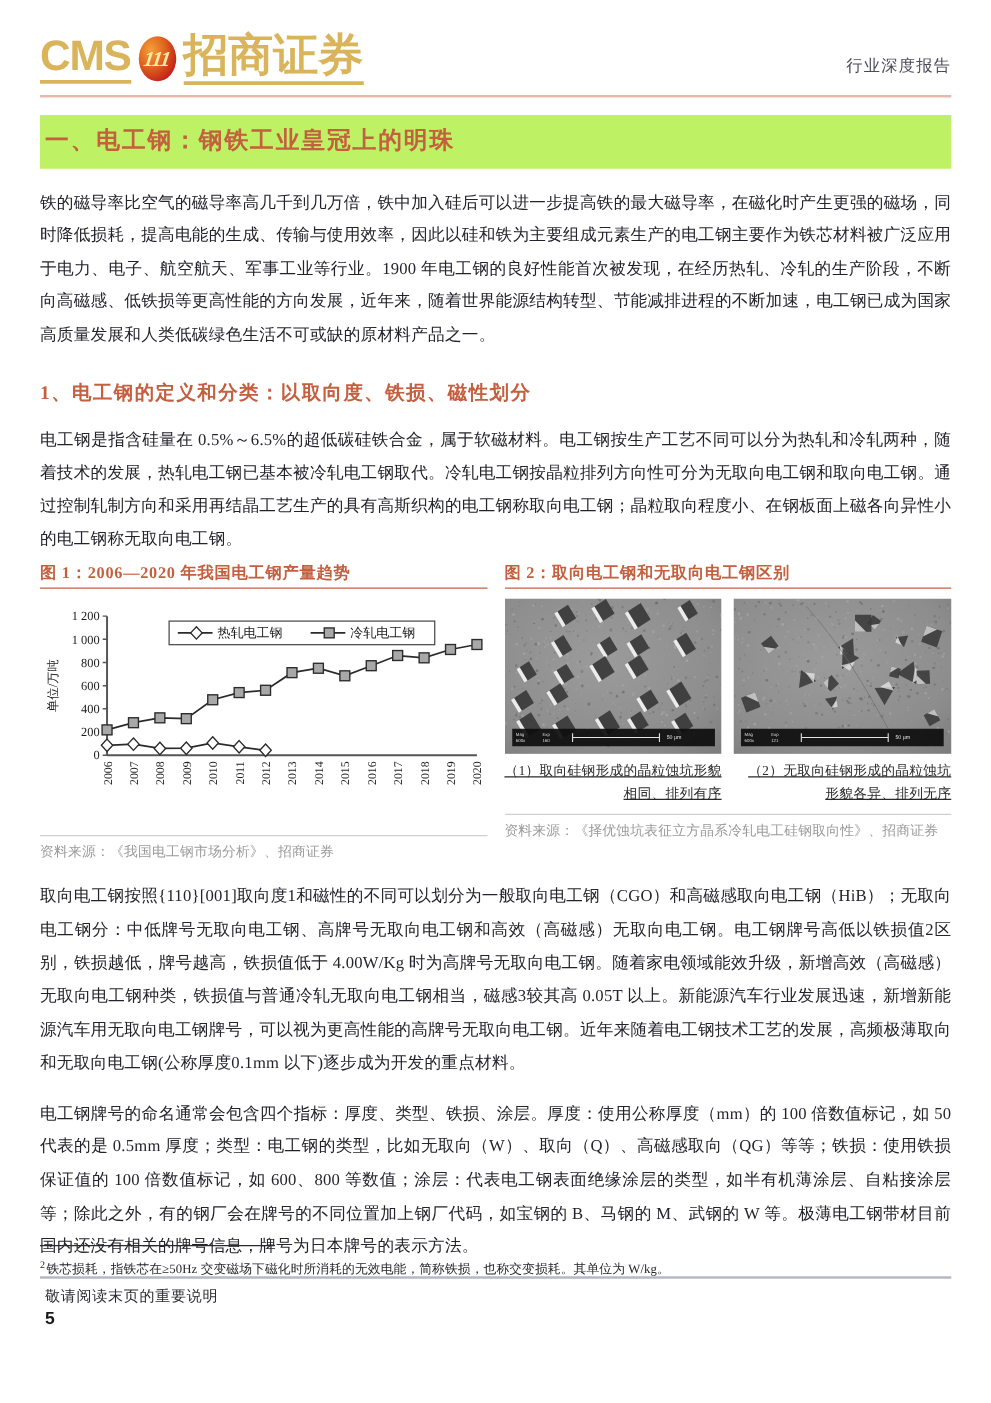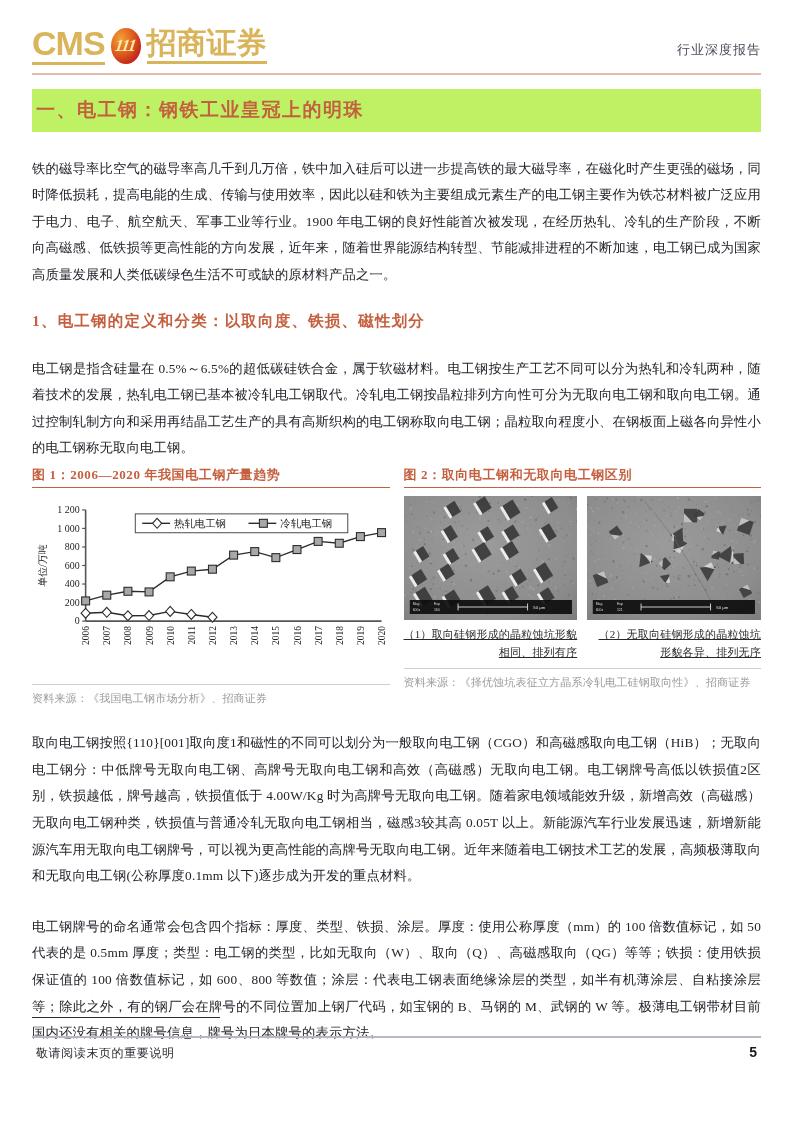--- a/index.html
+++ b/index.html
@@ -63,21 +63,21 @@
     font-family: "Liberation Serif", serif;
     font-size: 17px;
     font-weight: 700;
     font-style: italic;
     line-height: 1;
     letter-spacing: -1px;
     transform: skewX(-8deg);
   }
   .logo-cn {
     font-family: "Liberation Serif", "DejaVu Serif", serif;
-    font-size: 30px;
+    font-size: 36px;
     font-weight: 700;
     color: #d9b45b;
     line-height: 1;
     border-bottom: 3px solid #d9b45b;
     padding-bottom: 3px;
   }
   .header-right {
     font-size: 13px;
     color: #4a4a58;
     letter-spacing: 1px;
@@ -102,21 +102,21 @@
     color: #c4603f;
     letter-spacing: 1.5px;
     line-height: 1.3;
   }
 
   
   p.body {
     font-size: 13.3px;
     line-height: 2.0;
     color: #23232b;
-    margin: 24px 0 0 0;
+    margin: 14px 0 0 0;
     text-align: justify;
     letter-spacing: 0.2px;
   }
   h2.subhead {
     font-size: 15.5px;
     font-weight: 700;
     color: #c4603f;
     letter-spacing: 1.2px;
     margin: 22px 0 0 0;
   }
@@ -222,20 +222,21 @@
   .footer-rule {
     height: 1.6px;
     background: #b8b8c4;
     margin-bottom: 6px;
   }
   .footer-inner {
     display: flex;
     align-items: baseline;
     justify-content: space-between;
     padding: 0 4px;
+    flex-direction: column;
   }
   .footer-note {
     font-size: 12px;
     color: #2b2b33;
     letter-spacing: 0.6px;
   }
   .footer-page {
     font-family: "Liberation Sans", sans-serif;
     font-size: 14px;
     font-weight: 700;
@@ -1408,20 +1409,23 @@
       </div>
     </div>
 
   </div>
 
   <p class="body">取向电工钢按照{110}[001]取向度1和磁性的不同可以划分为一般取向电工钢（CGO）和高磁感取向电工钢（HiB）；无取向电工钢分：中低牌号无取向电工钢、高牌号无取向电工钢和高效（高磁感）无取向电工钢。电工钢牌号高低以铁损值2区别，铁损越低，牌号越高，铁损值低于 4.00W/Kg 时为高牌号无取向电工钢。随着家电领域能效升级，新增高效（高磁感）无取向电工钢种类，铁损值与普通冷轧无取向电工钢相当，磁感3较其高 0.05T 以上。新能源汽车行业发展迅速，新增新能源汽车用无取向电工钢牌号，可以视为更高性能的高牌号无取向电工钢。近年来随着电工钢技术工艺的发展，高频极薄取向和无取向电工钢(公称厚度0.1mm 以下)逐步成为开发的重点材料。</p>
   <p class="body">电工钢牌号的命名通常会包含四个指标：厚度、类型、铁损、涂层。厚度：使用公称厚度（mm）的 100 倍数值标记，如 50 代表的是 0.5mm 厚度；类型：电工钢的类型，比如无取向（W）、取向（Q）、高磁感取向（QG）等等；铁损：使用铁损保证值的 100 倍数值标记，如 600、800 等数值；涂层：代表电工钢表面绝缘涂层的类型，如半有机薄涂层、自粘接涂层等；除此之外，有的钢厂会在牌号的不同位置加上钢厂代码，如宝钢的 B、马钢的 M、武钢的 W 等。极薄电工钢带材目前国内还没有相关的牌号信息，牌号为日本牌号的表示方法。</p>
 
   <div class="footnotes">
     <div class="fn-rule"></div>
+    <p class="fn">
+      <sup>2</sup><span>铁芯损耗，指铁芯在≥50Hz 交变磁场下磁化时所消耗的无效电能，简称铁损，也称交变损耗。其单位为 W/kg。</span>
+    </p>
   </div>
 
   <div class="footer">
     <div class="footer-rule"></div>
     <div class="footer-inner">
       <span class="footer-note">敬请阅读末页的重要说明</span>
       <span class="footer-page">5</span>
     </div>
   </div>
 

